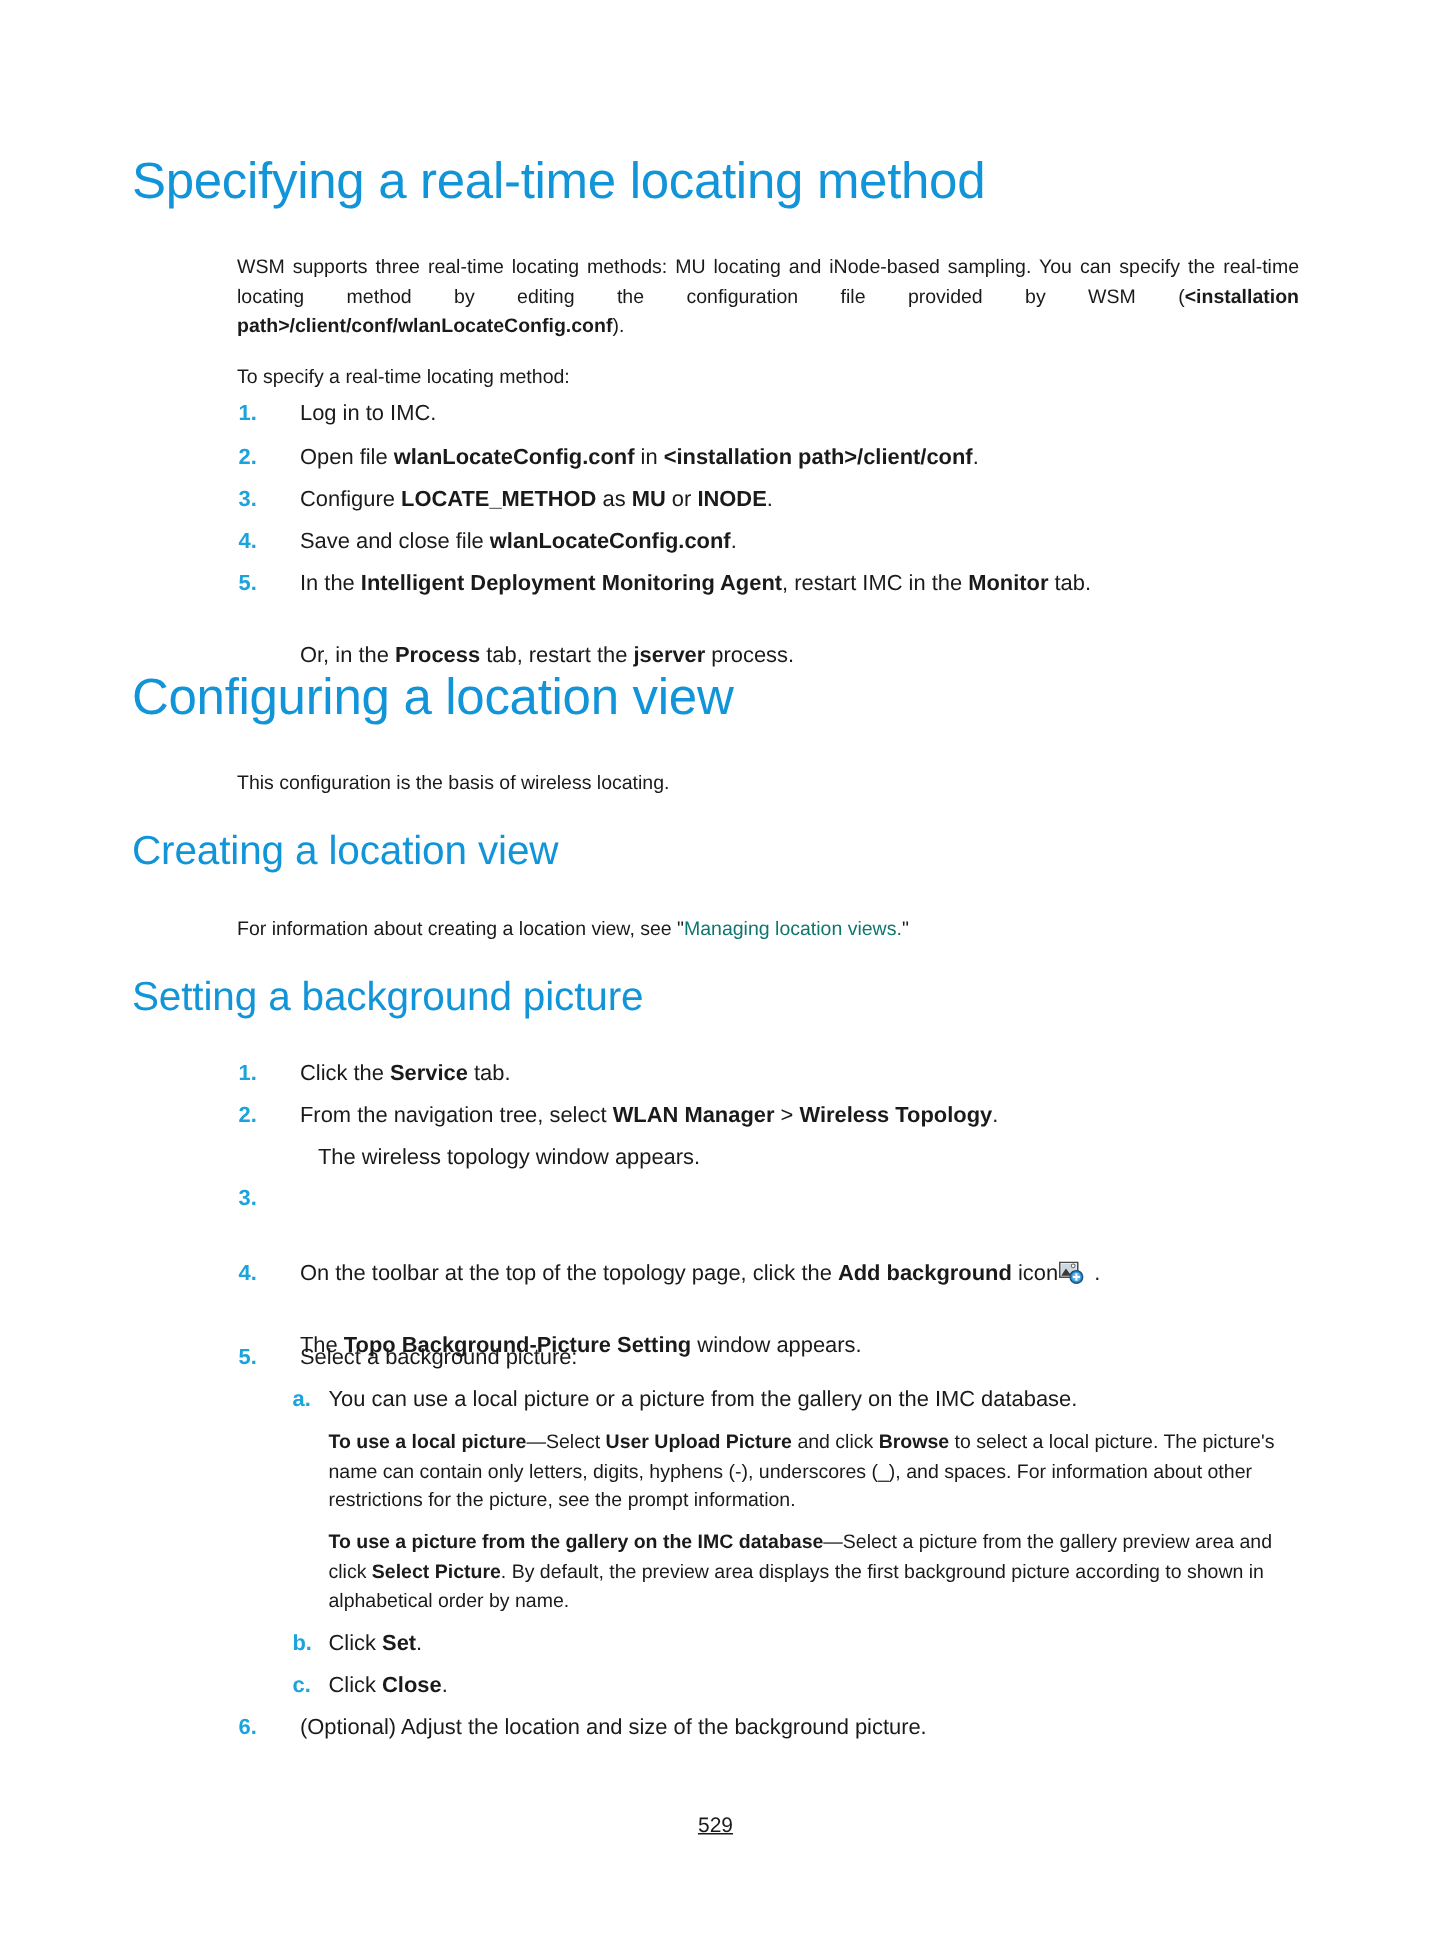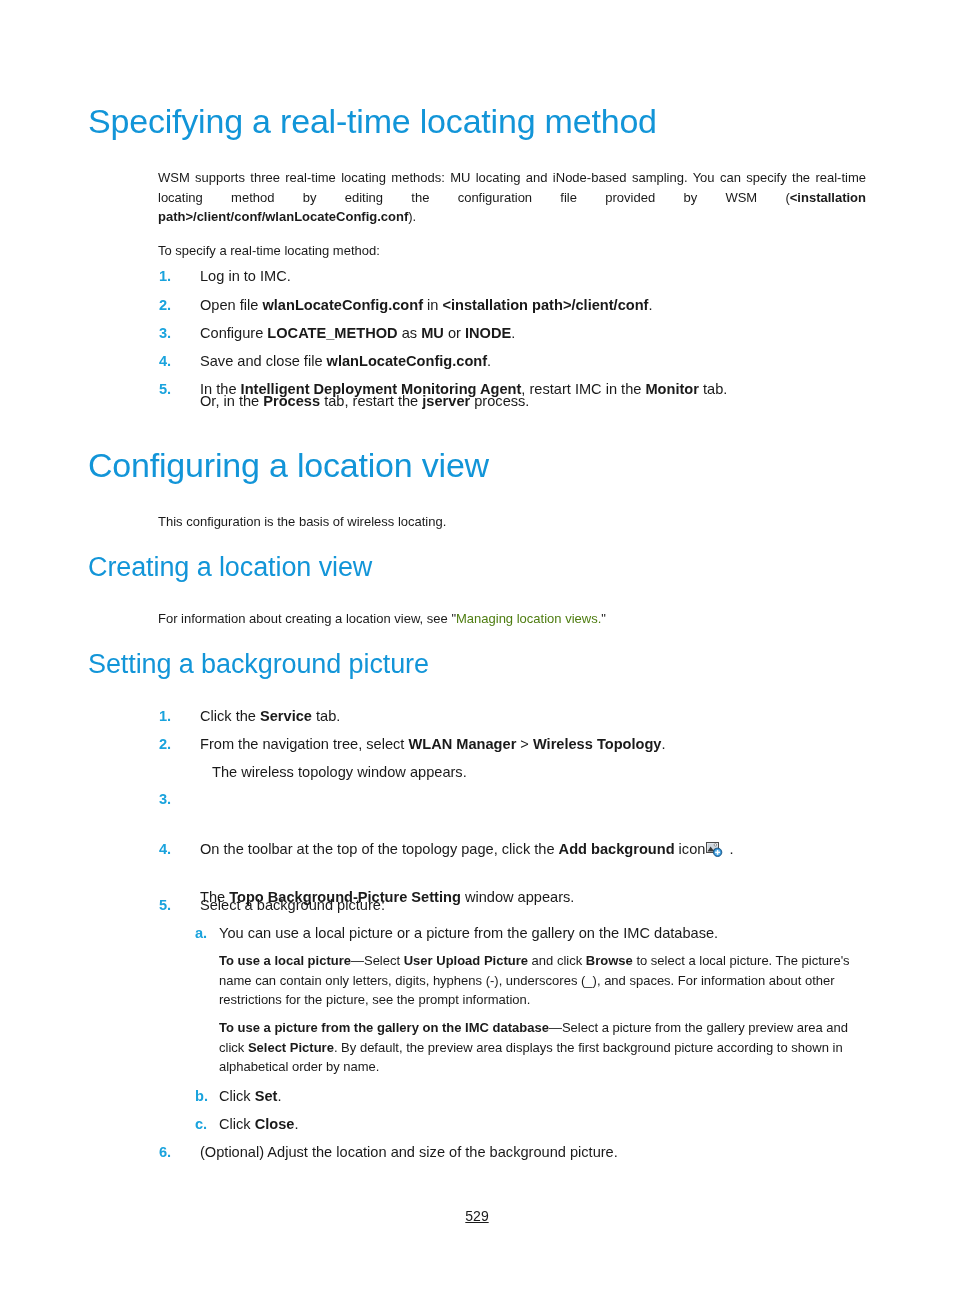--- a/index.html
+++ b/index.html
@@ -51,21 +51,21 @@
     position: absolute;
     font-size: 13px;
     line-height: 19.5px;
     color: #1a1a1a;
   }
   .para.just { text-align: justify; text-justify: inter-word; }
 
   b, .b { font-weight: bold; }
 
   .link {
-    color: #4d7c0f;
+    color: #0f766e;
   }
 
   
   .li {
     position: absolute;
     font-size: 14.6px;
     line-height: 19.5px;
     color: #1a1a1a;
   }
   .marker {
@@ -117,21 +117,21 @@
 
   <div class="marker" style="left:159px; top:324px;">3.</div>
   <div class="li" style="left:200px; top:324px; width:666px;"><span>Configure </span><b>LOCATE_METHOD</b><span> as </span><b>MU</b><span> or </span><b>INODE</b><span>.</span></div>
 
   <div class="marker" style="left:159px; top:352px;">4.</div>
   <div class="li" style="left:200px; top:352px; width:666px;"><span>Save and close file </span><b>wlanLocateConfig.conf</b><span>.</span></div>
 
   <div class="marker" style="left:159px; top:380px;">5.</div>
   <div class="li" style="left:200px; top:380px; width:666px;"><span>In the </span><b>Intelligent Deployment Monitoring Agent</b><span>, restart IMC in the </span><b>Monitor</b><span> tab.</span></div>
 
-  <div class="li" style="left:200px; top:392px; width:666px;"><span>Or, in the </span><b>Process</b><span> tab, restart the </span><b>jserver</b><span> process.</span></div>
+  <div class="li" style="left:200px; top:428px; width:666px;"><span>Or, in the </span><b>Process</b><span> tab, restart the </span><b>jserver</b><span> process.</span></div>
 
   <div class="h1" style="top:448px;">Configuring a location view</div>
 
   <div class="para" style="left:158px; top:512px; width:708px;">This configuration is the basis of wireless locating.</div>
 
   <div class="h2" style="top:553px;">Creating a location view</div>
 
   <div class="para" style="left:158px; top:609px; width:708px;"><span>For information about creating a location view, see "</span><a href="#" class="link" style="text-decoration:none;">Managing location views.</a><span>"</span></div>
 
   <div class="h2" style="top:650px;">Setting a background picture</div>

